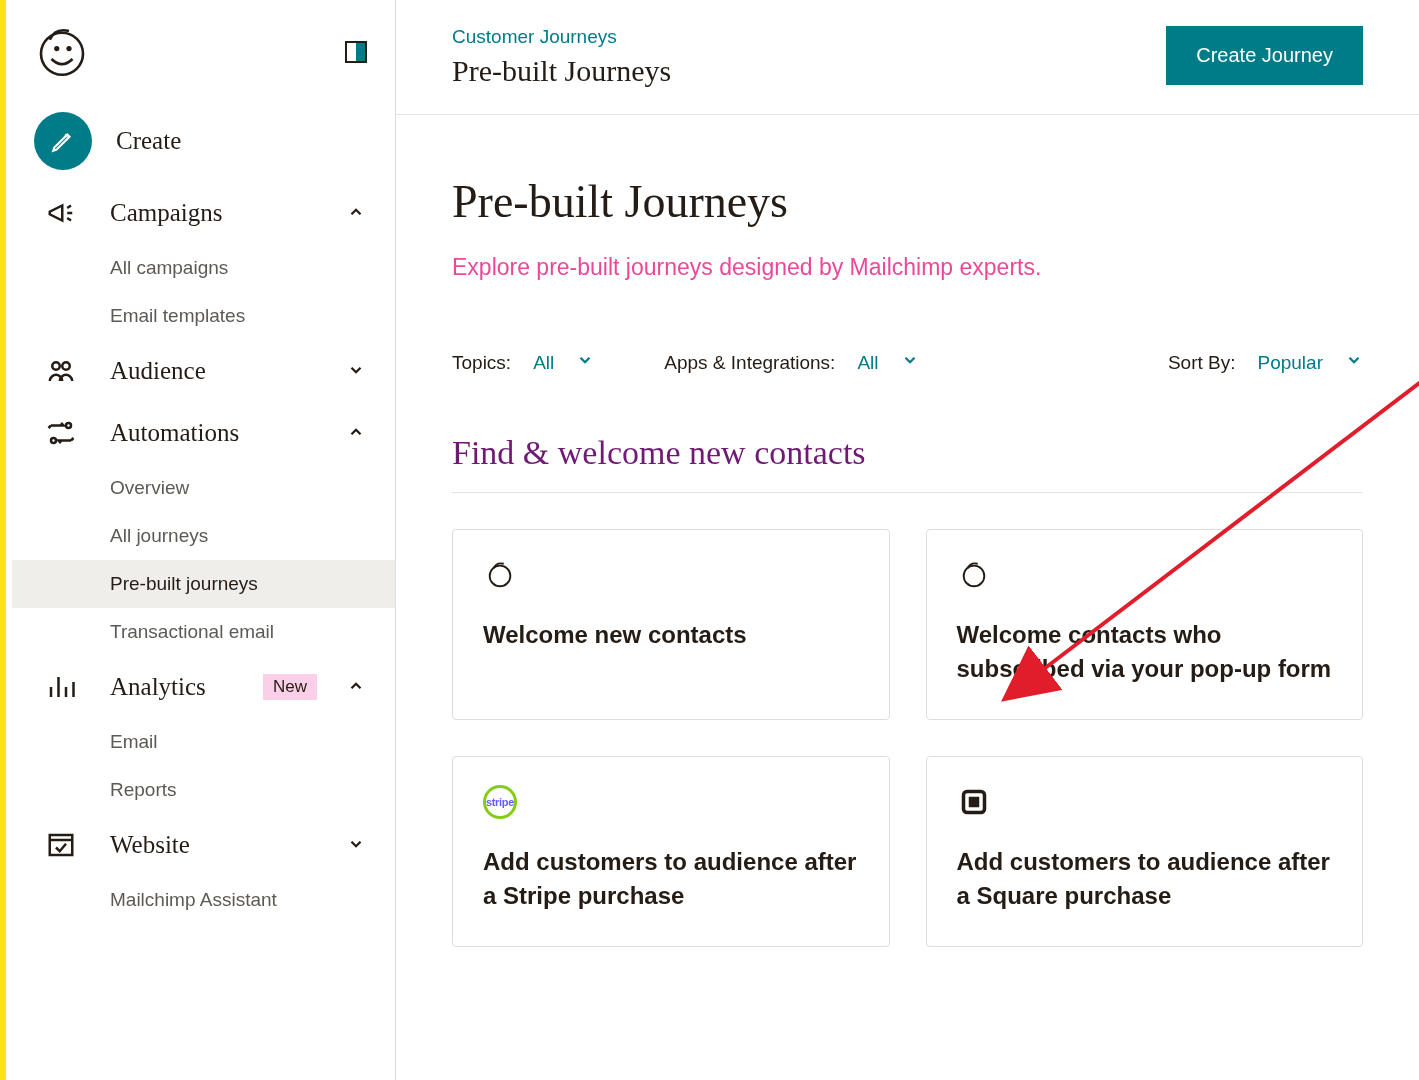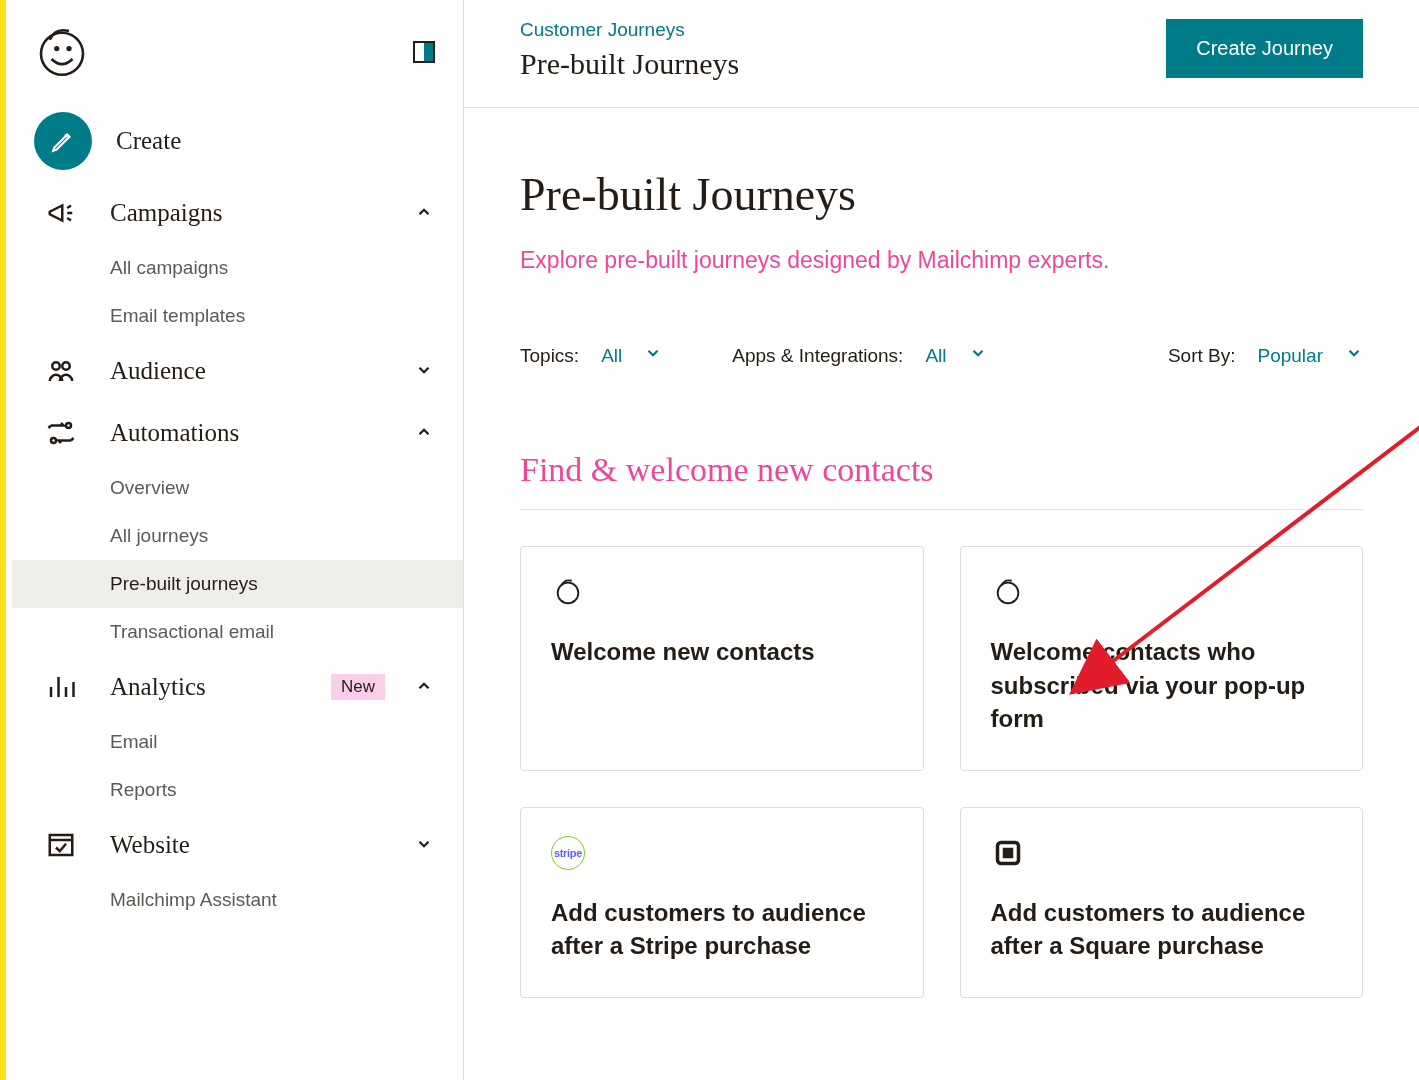--- a/index.html
+++ b/index.html
@@ -11,21 +11,21 @@
   height: 1080px;
   overflow: hidden;
   position: relative;
 }
 .app {
   display: flex;
   height: 100%;
   border-left: 6px solid #ffe01b;
 }
 .sidebar {
-  width: 458px;
+  width: 390px;
   background: #fff;
   padding: 24px 0;
   border-right: 1px solid #dedddc;
 }
 .sidebar-top {
   display: flex;
   align-items: center;
   justify-content: space-between;
   padding: 0 28px 20px 28px;
 }
@@ -104,21 +104,21 @@
 }
 .main {
   flex: 1;
   display: flex;
   flex-direction: column;
 }
 .topbar {
   display: flex;
   align-items: flex-start;
   justify-content: space-between;
-  padding: 19px 56px 26px 56px;
+  padding: 26px 56px 26px 56px;
   border-bottom: 1px solid #e6e4e1;
 }
 .bc {
   color: #007c89;
   font-size: 19px;
 }
 .page-subtitle {
   font-family: Georgia, serif;
   font-size: 30px;
   color: #241c15;
@@ -159,22 +159,22 @@
   align-items: center;
   gap: 22px;
   font-size: 19px;
 }
 .filter .flabel { color: #241c15; font-weight: 500; }
 .filter .fval { color: #007c89; font-weight: 500; }
 .filter-spacer { flex: 1; }
 .section-h {
   font-family: Georgia, serif;
   font-size: 34px;
-  color: #ec4899;
-  margin-top: 84px;
+  color: #701a75;
+  margin-top: 60px;
   padding-bottom: 20px;
   border-bottom: 1px solid #e6e4e1;
   font-weight: 400;
 }
 .cards {
   display: grid;
   grid-template-columns: 1fr 1fr;
   gap: 36px;
   margin-top: 36px;
 }
@@ -197,21 +197,21 @@
   font-size: 24px;
   font-weight: 600;
   color: #241c15;
   line-height: 1.4;
 }
 .stripe-badge {
   font-size: 11px;
   color: #635bff;
   font-weight: 700;
   letter-spacing: -0.3px;
-  border: 1px solid #84cc16;
+  border: 3px solid #84cc16;
   border-radius: 50%;
   width: 34px;
   height: 34px;
   display: flex;
   align-items: center;
   justify-content: center;
 }
 .square-badge svg { width: 28px; height: 28px; }
 .arrow-annotation {
   position: absolute;

